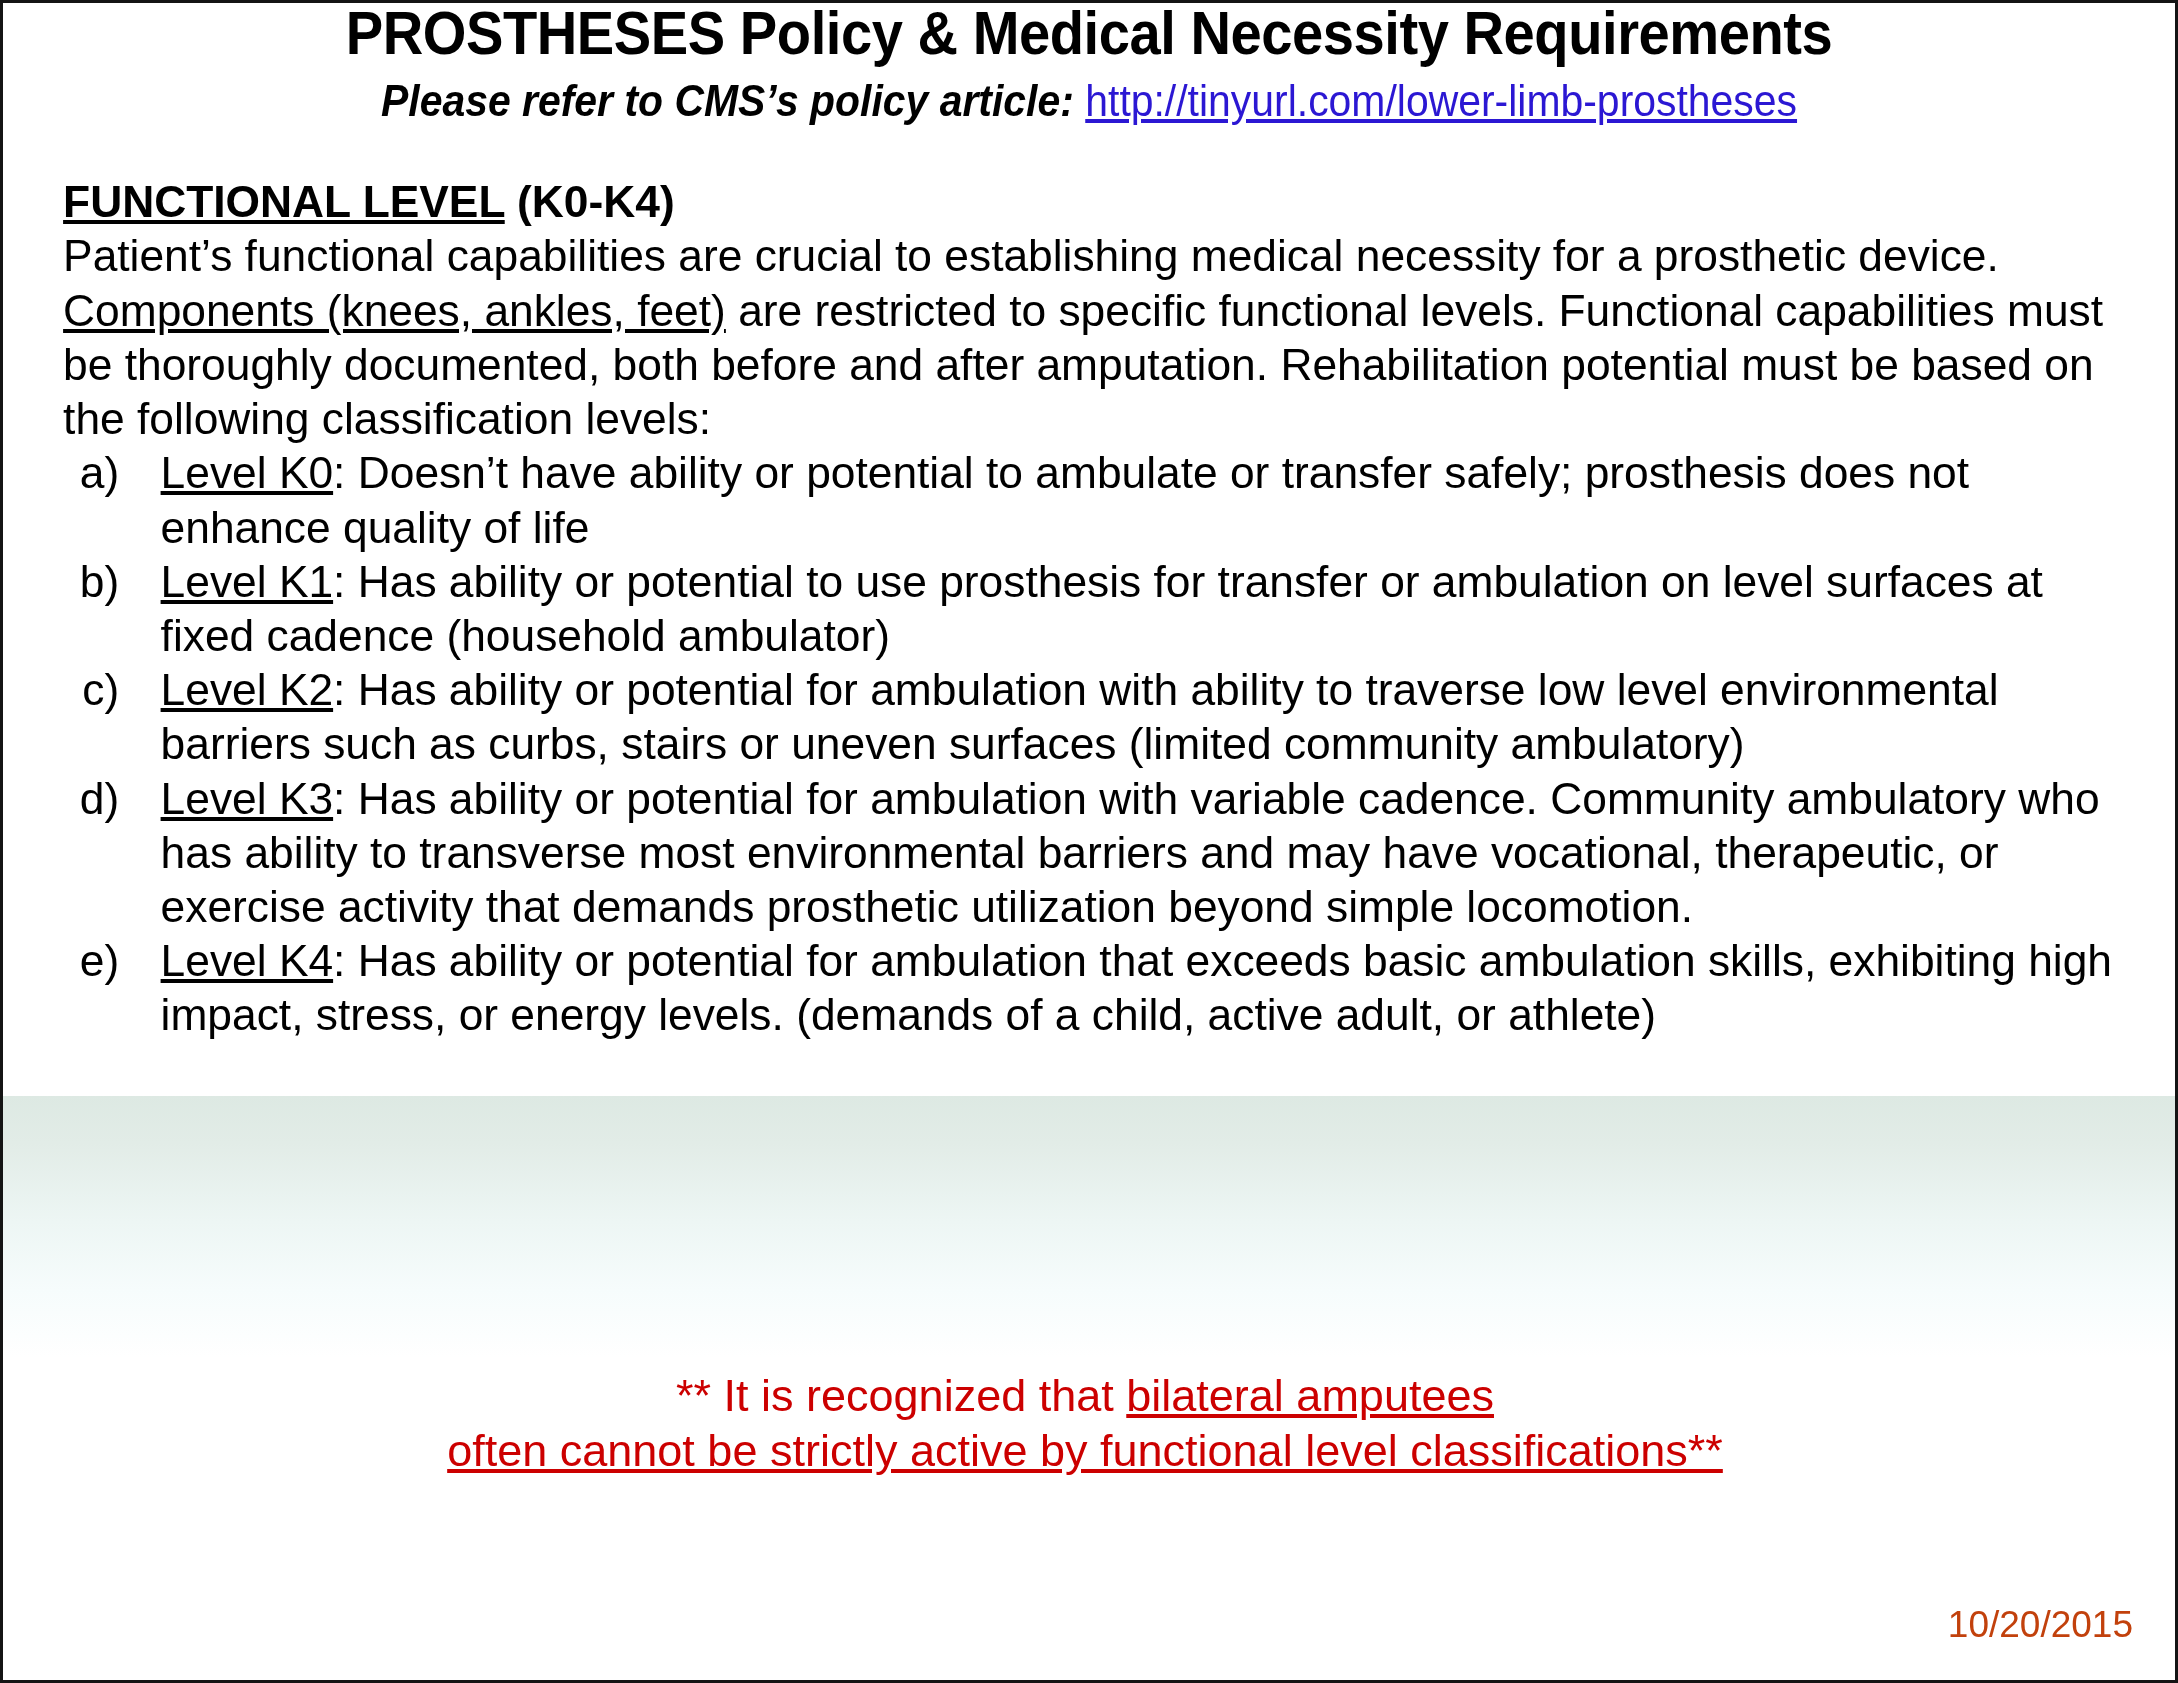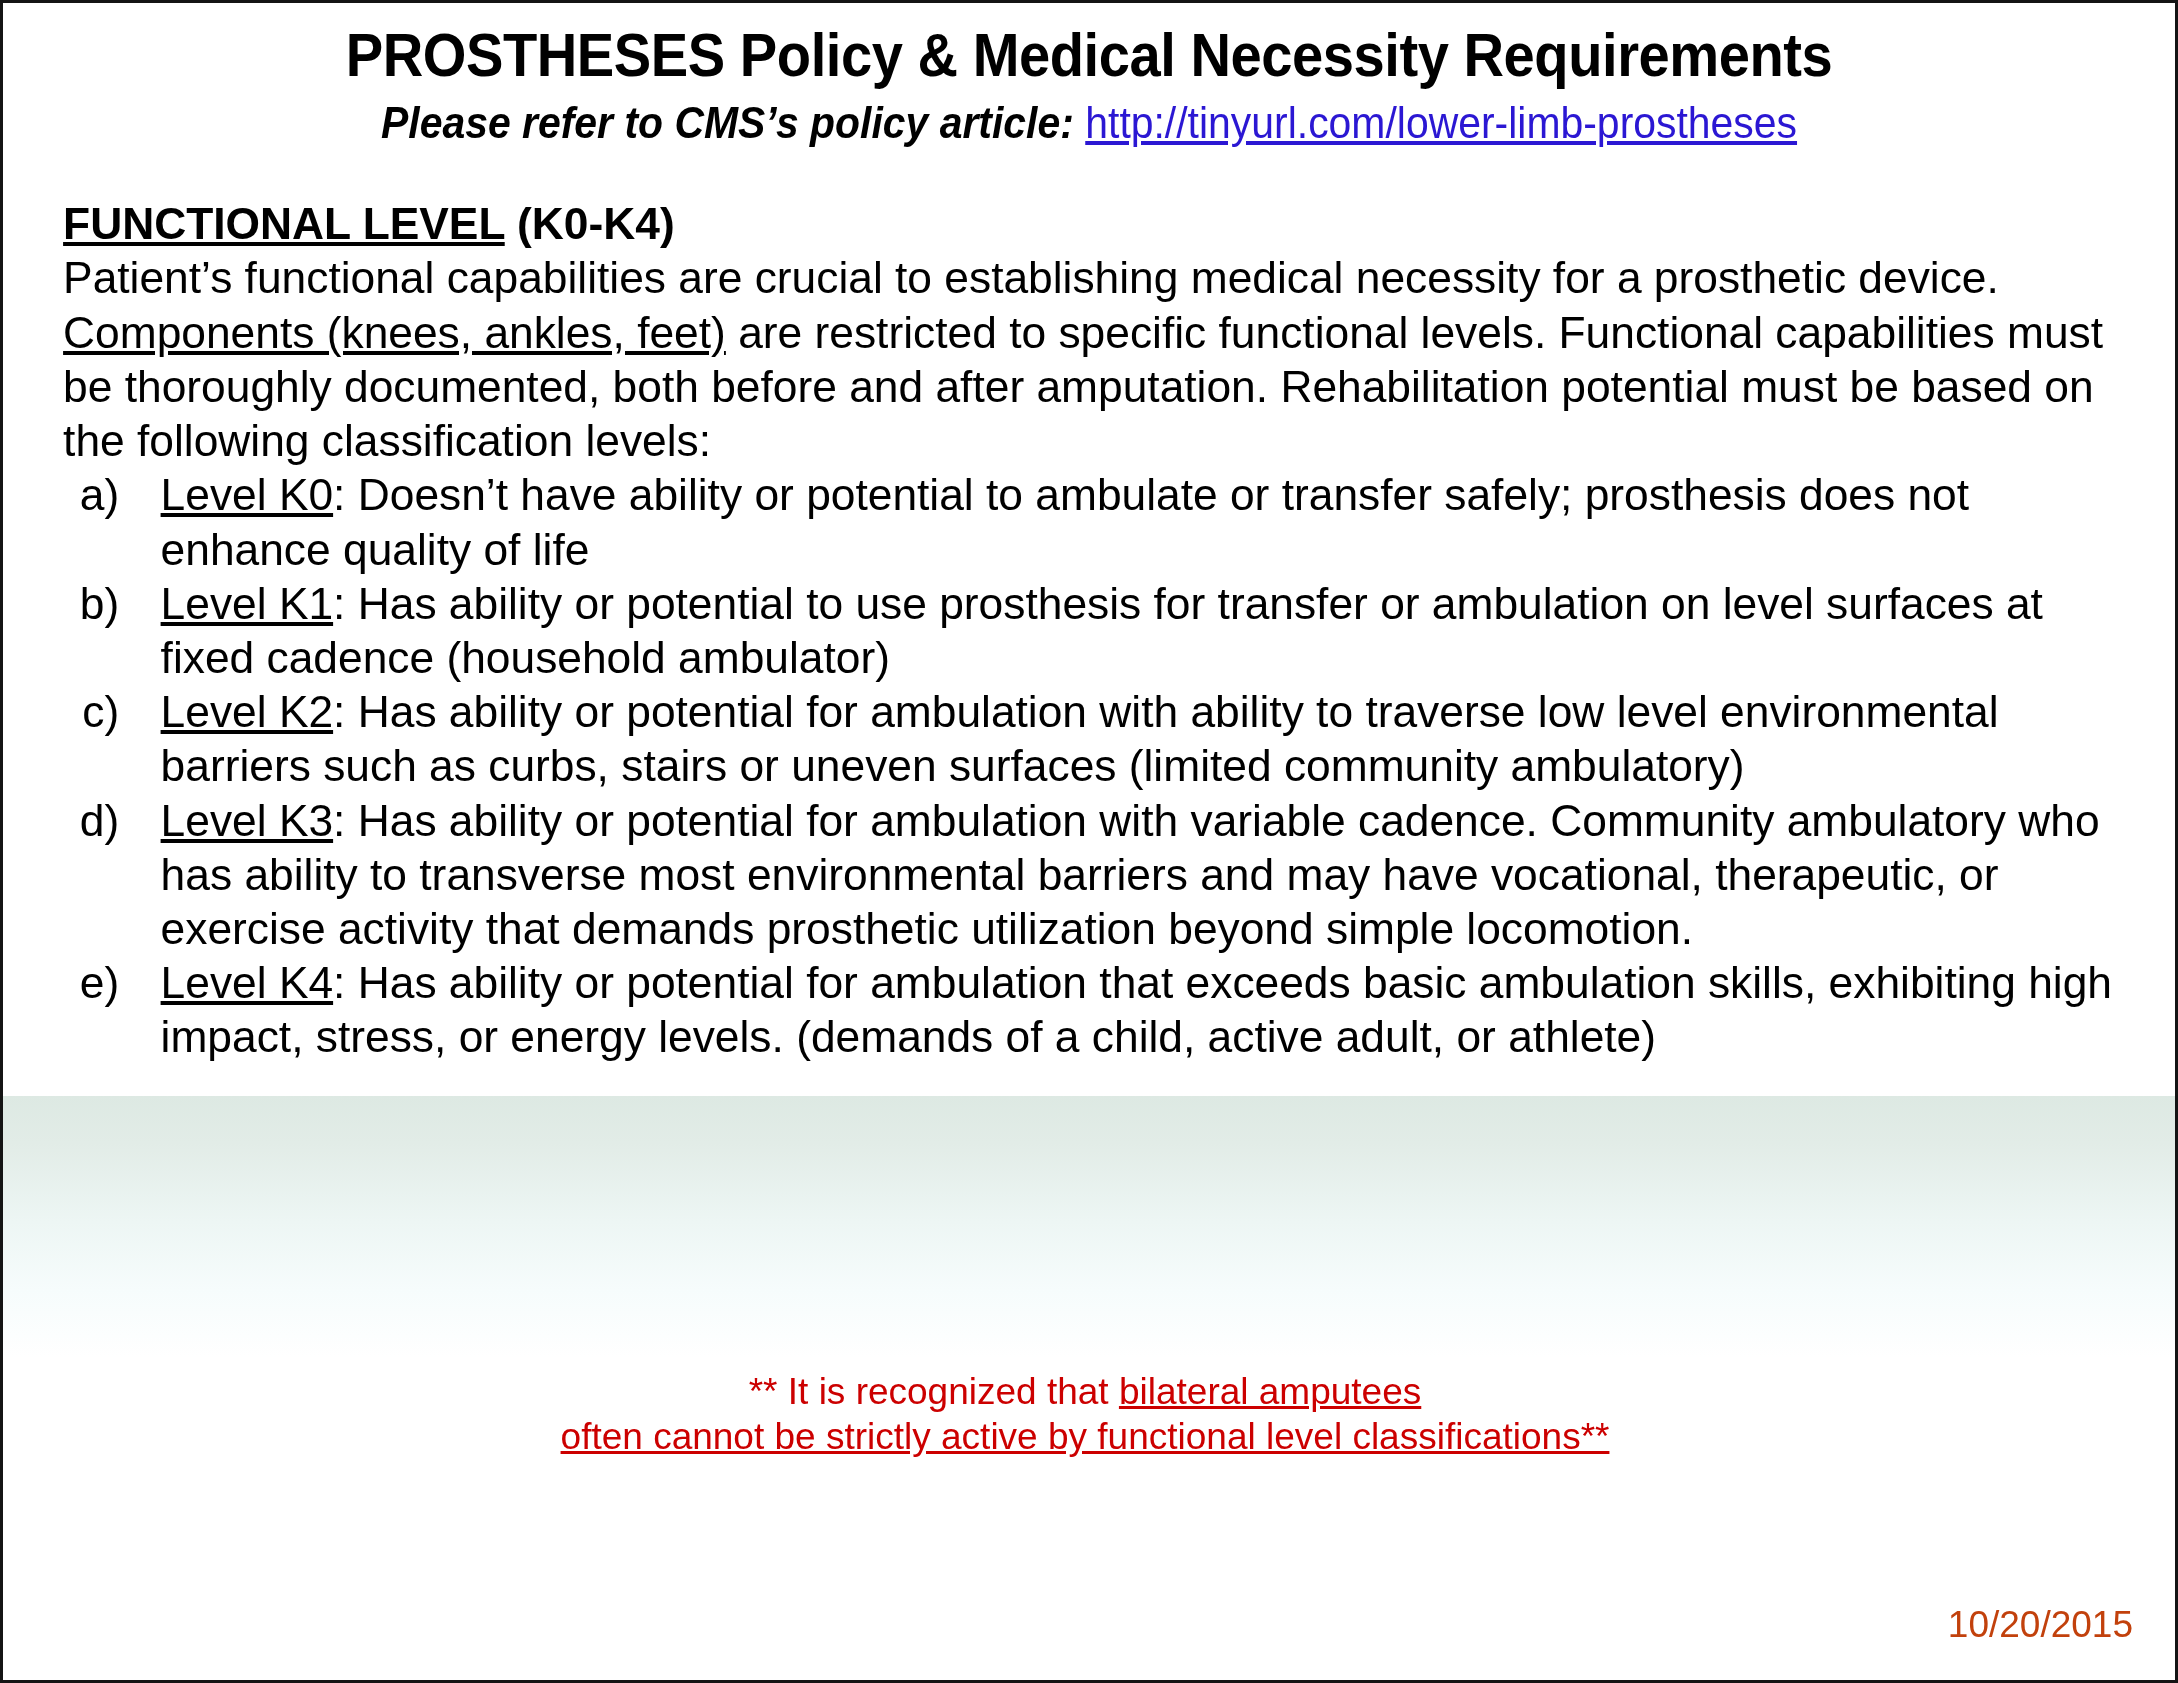--- a/index.html
+++ b/index.html
@@ -40,21 +40,20 @@
 
   .content {
     position: relative;
     z-index: 1;
     height: 100%;
   }
 
   
   .header {
     text-align: center;
-    padding-top: 22px;
   }
   .doc-title {
     font-family: "Liberation Sans Narrow", "Liberation Sans", sans-serif;
     font-weight: bold;
     font-size: 61px;
     line-height: 1.0;
     letter-spacing: -0.5px;
     transform: scaleX(0.92);
     transform-origin: center;
     white-space: nowrap;
@@ -129,21 +128,21 @@
   .alpha-item .u { text-decoration: underline; }
 
   
   .callout {
     position: absolute;
     left: 0;
     right: 8px;
     top: 1366px;
     text-align: center;
     color: #cc0000;
-    font-size: 37px;
+    font-size: 45px;
     line-height: 1.22;
   }
   .callout .u { text-decoration: underline; }
   .callout-line { white-space: nowrap; }
 
   
   .date-stamp {
     position: absolute;
     right: 42px;
     bottom: 34px;

